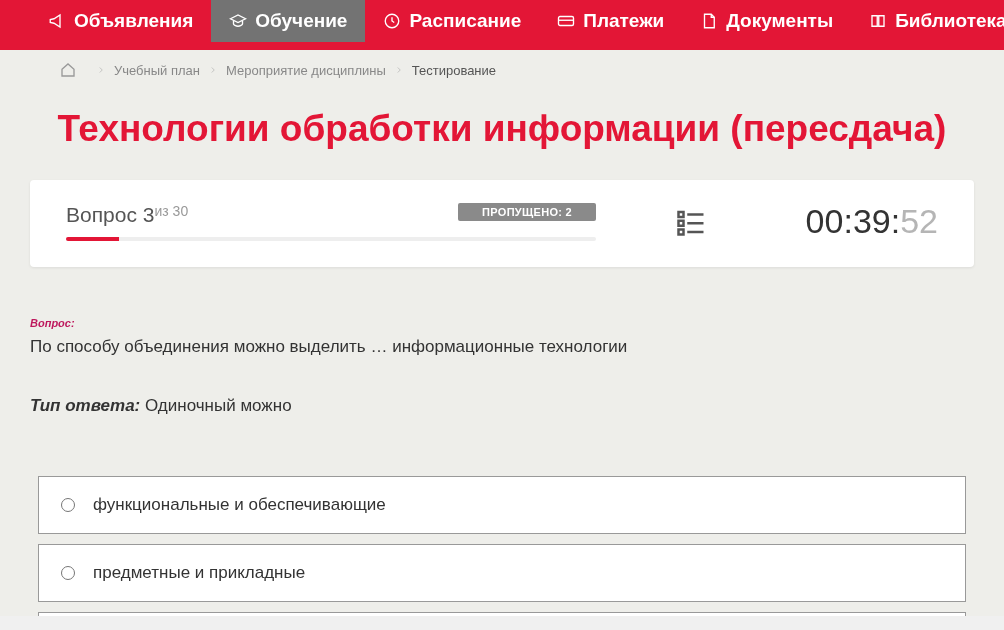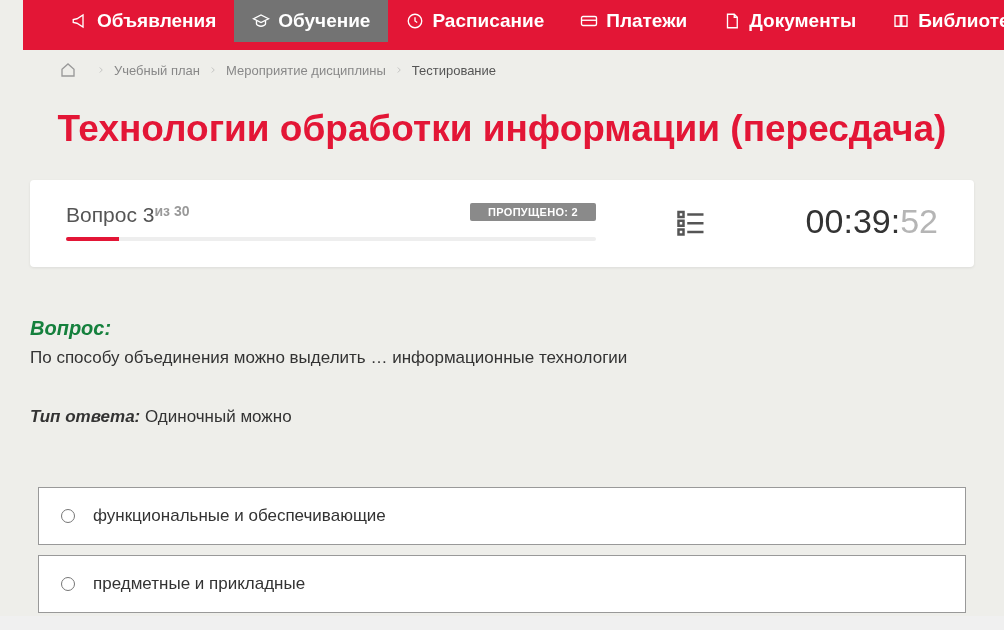--- a/index.html
+++ b/index.html
@@ -32,21 +32,20 @@
   .inner { width: 100%; min-height: 900px; }
 
   
   .nav {
     background: #e31636;
     height: 50px;
     display: flex;
     align-items: stretch;
     padding: 0 0 8px 30px;
     gap: 0;
-    margin-left: 23px;
   }
   .nav-item {
     display: flex;
     align-items: center;
     padding: 0 18px;
     color: #fff;
     font-size: 19px;
     font-weight: 600;
     cursor: pointer;
     gap: 8px;
@@ -85,28 +84,28 @@
     margin: 0 30px 50px;
     background:#fff;
     border-radius:4px;
     box-shadow: 0 1px 3px rgba(0,0,0,.08);
     padding: 22px 36px 26px;
     display:flex;
     align-items:center;
   }
   .q-block { flex: 0 0 auto; width: 530px; }
   .q-label { font-size:21px; color:#555; }
-  .q-total { font-size:14px; color:#999;font-weight:bold; }
+  .q-total { font-size:14px; color:#999; }
   .badge-skipped {
     margin-left:auto;
     background:#8a8a8a;
     color:#fff;
     font-size:11px;
     font-weight:700;
-    padding:3px 18px;
+    padding:3px 24px;
     border-radius:2px;
     letter-spacing:.3px;
   }
   .q-top { display:flex; align-items:flex-start; }
   .progress {
     margin-top:10px;
     height:4px;
     width:100%;
     background:#eee;
     border-radius:2px;
@@ -123,21 +122,21 @@
     font-size:34px;
     color:#333;
     font-weight:400;
     display:flex;
     align-items:baseline;
   }
   .timer .sec { color:#b5b5b5; }
 
   
   .qarea { padding: 0 30px; }
-  .qlabel { font-style: italic; font-weight:700; font-size:20px; color:#15803d; margin-bottom:6px; }
+  .qlabel { font-style: italic; font-weight:700; font-size:11px; color:#be185d; margin-bottom:6px; }
   .qtext { font-size:17px; color:#333; margin-bottom:37px; line-height:1.4; }
   .atype-row { font-size:17px; color:#333; margin-bottom:60px; }
   .atype-row .lbl { font-style: italic; font-weight:700; }
 
   
   .options { padding: 0 8px; }
   .option {
     border:1px solid #999;
     background:#fff;
     padding: 18px 22px;

